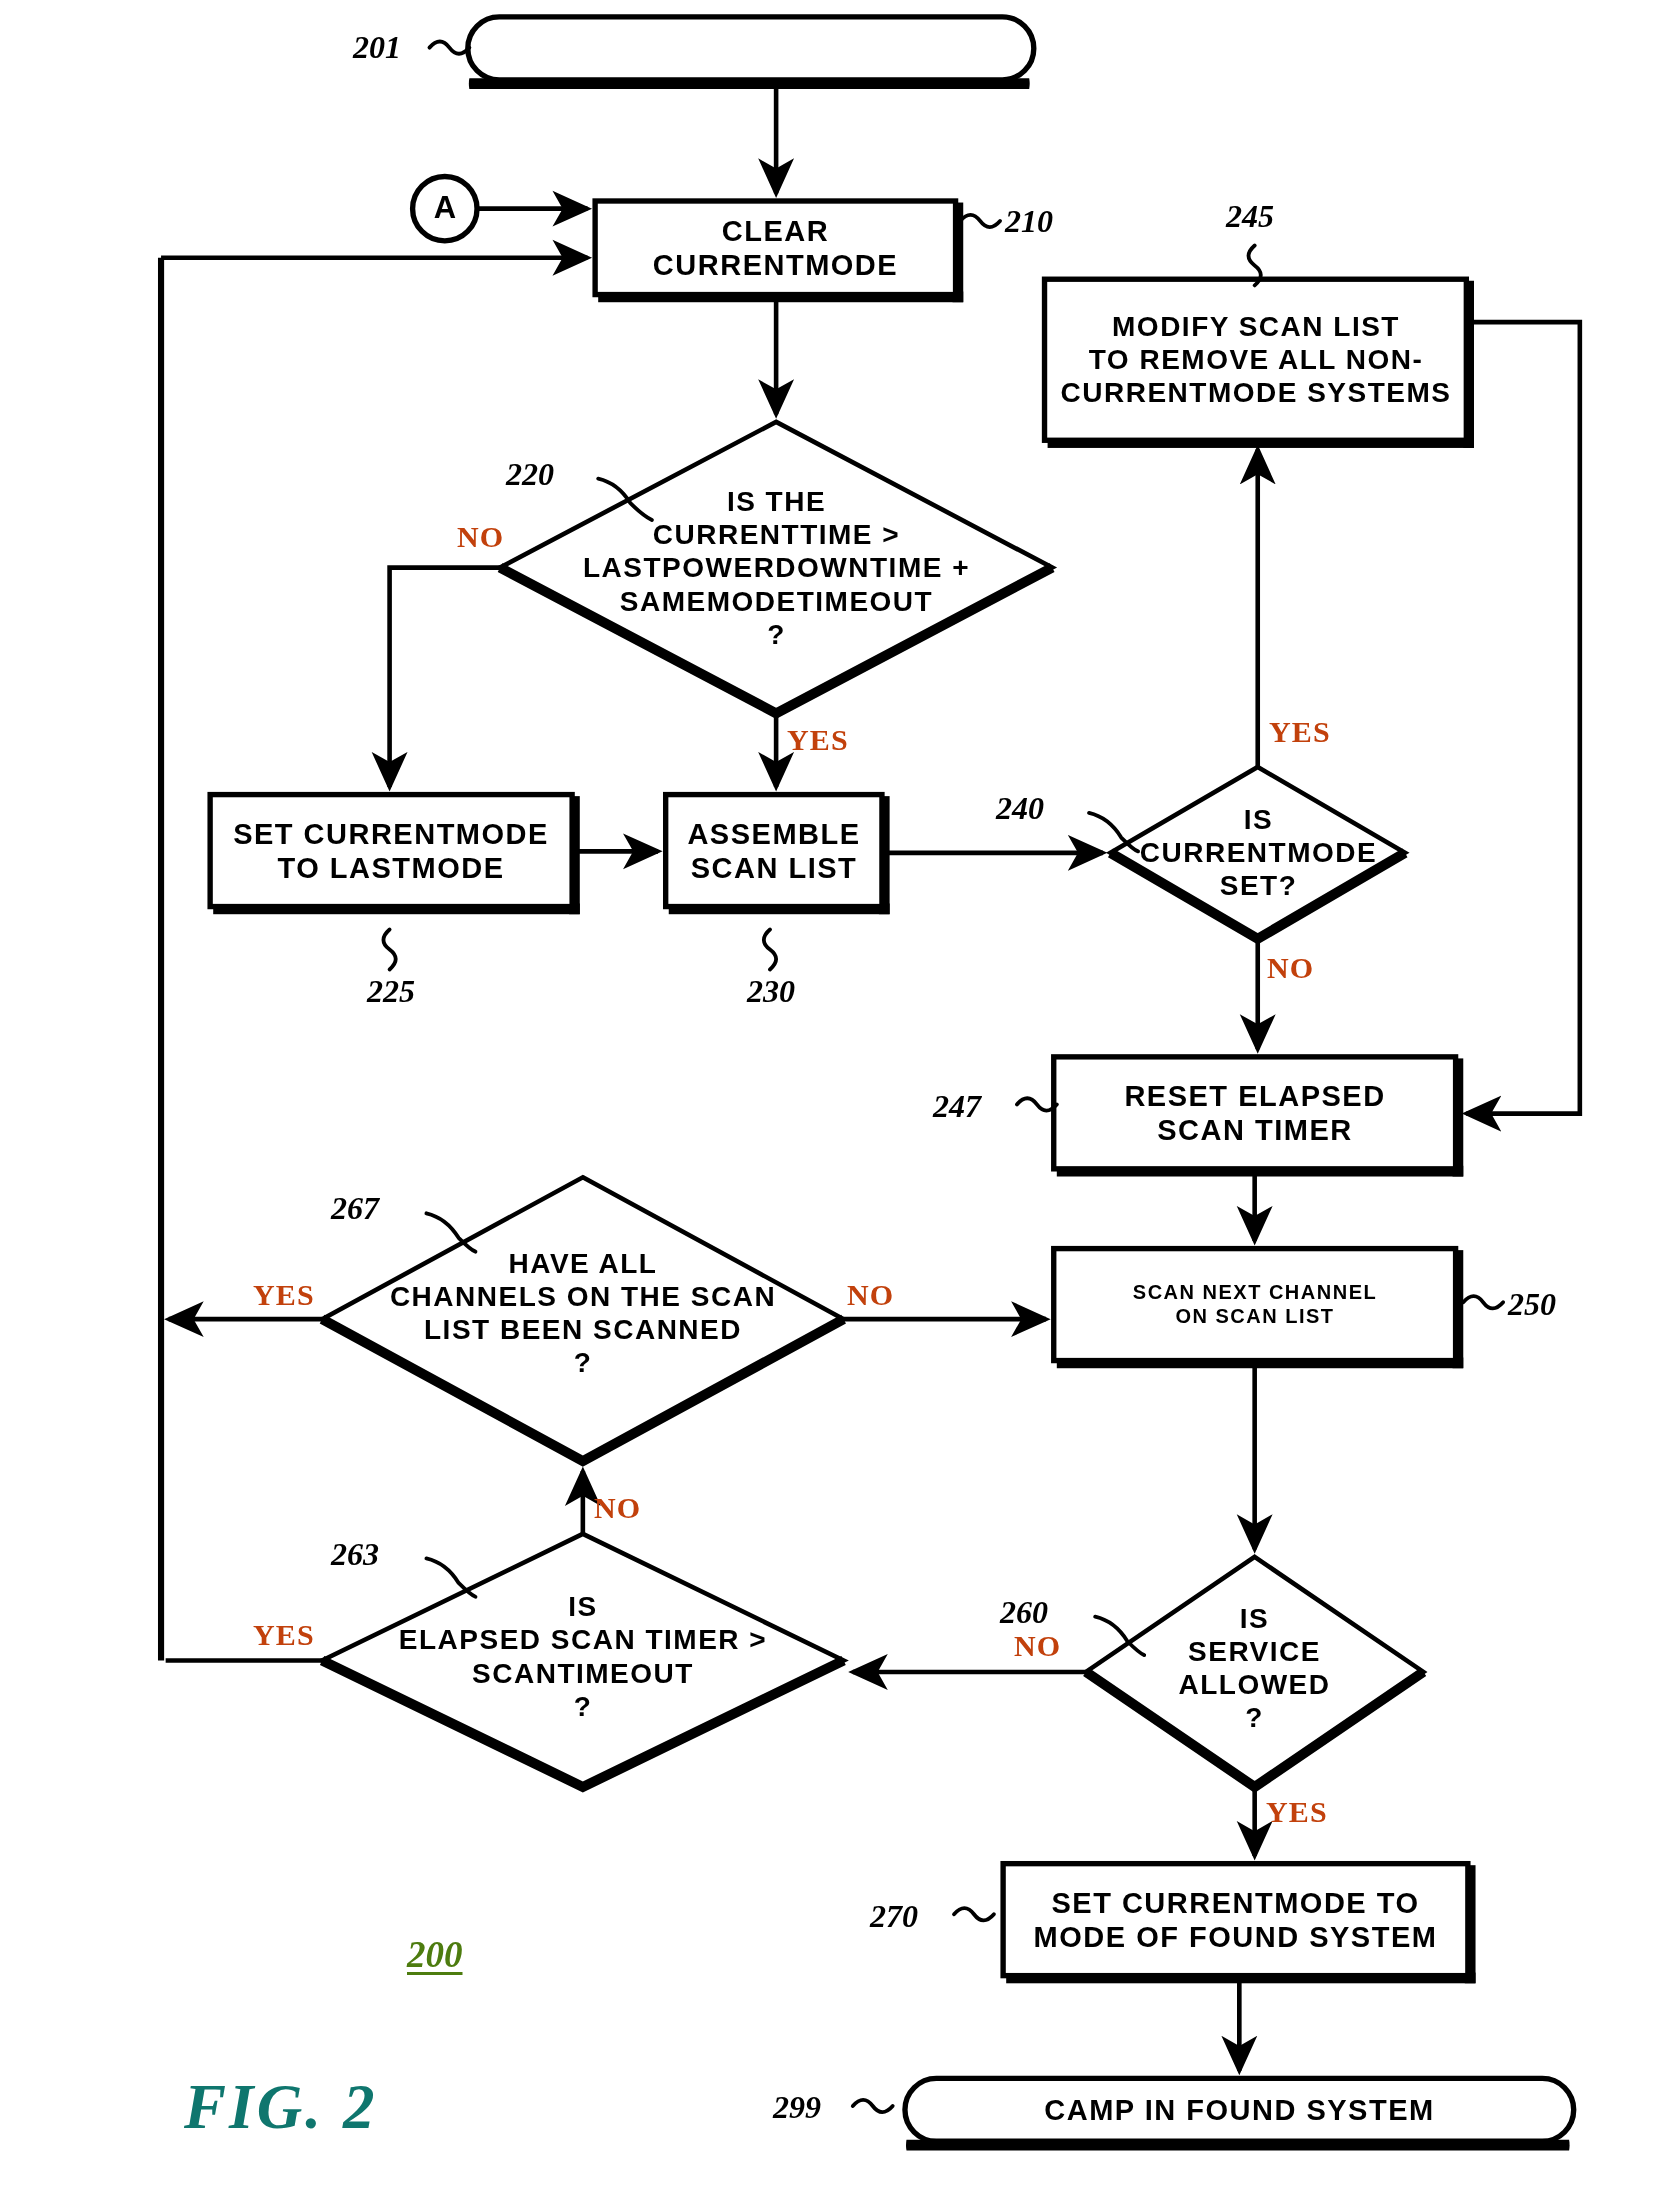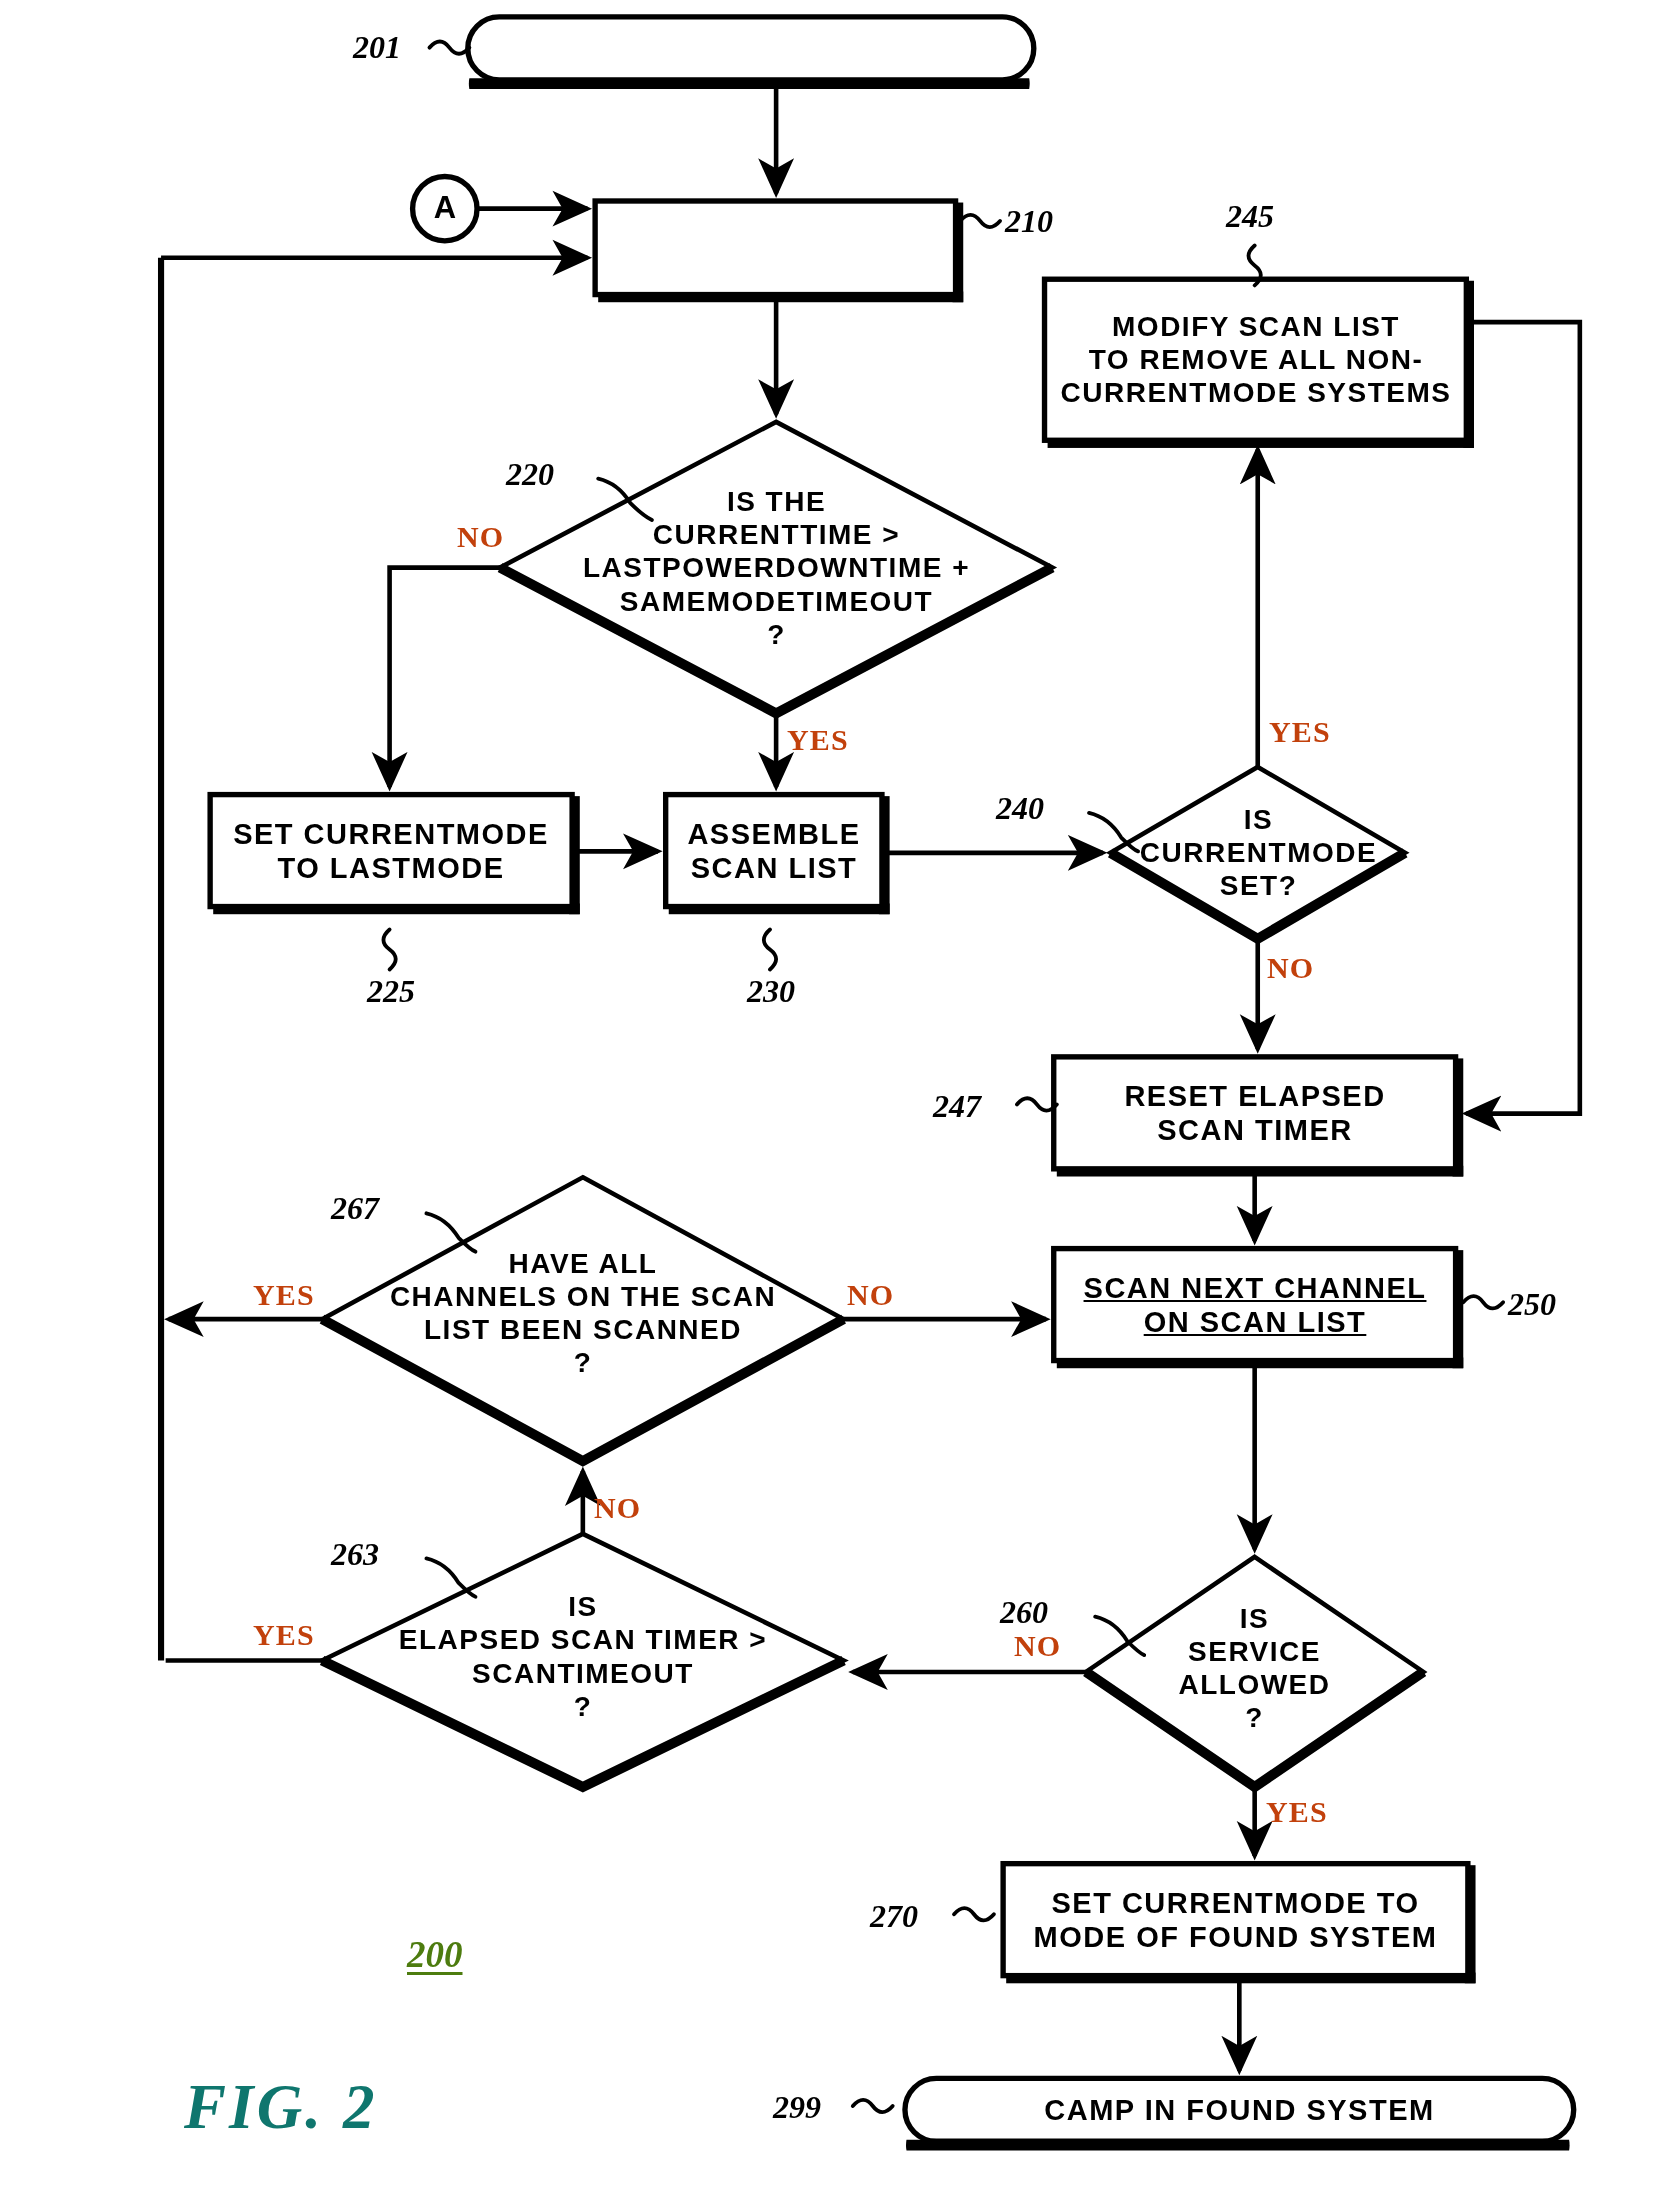--- a/index.html
+++ b/index.html
@@ -230,20 +230,21 @@
       <path d="M 1428,2108 q 26,6 42,32 q 16,16 22,18"></path>
       <path d="M 1244,2496 q 14,-16 26,0 q 12,16 26,0"></path>
       <path d="M 1112,2746 q 14,-16 26,0 q 12,16 26,0"></path>
     </g>
   </svg>
 
   <div class="ref-num" style="left:353px; top:29px;">201</div>
 
   <div class="connector-letter" style="left:413px; top:176px; width:64px; height:64px;">A</div>
 
+  <div class="node-text" style="left:595px; top:201px; width:361px; height:94px; font-size:29px;">CLEAR CURRENTMODE</div>
   <div class="ref-num" style="left:1005px; top:203px;">210</div>
 
   <div class="node-text" style="left:1045px; top:279px; width:422px; height:161px; font-size:28px;">MODIFY SCAN LIST
 TO REMOVE ALL NON-
 CURRENTMODE SYSTEMS</div>
   <div class="ref-num" style="left:1226px; top:198px;font-style:italic;">245</div>
 
   <div class="node-text" style="left:508px; top:442px; width:537px; height:252px; font-size:28px;">IS THE
 CURRENTTIME &gt;
 LASTPOWERDOWNTIME +
@@ -261,21 +262,21 @@
 
   <div class="node-text" style="left:1111px; top:776px; width:295px; height:153px; font-size:28px;">IS
 CURRENTMODE
 SET?</div>
   <div class="ref-num" style="left:996px; top:790px;">240</div>
 
   <div class="node-text" style="left:1054px; top:1057px; width:402px; height:112px; font-size:29px;">RESET ELAPSED
 SCAN TIMER</div>
   <div class="ref-num" style="left:933px; top:1088px;">247</div>
 
-  <div class="node-text" style="left:1054px; top:1249px; width:402px; height:112px; font-size:29px;text-decoration:underline;">SCAN NEXT CHANNEL
+  <div class="node-text" style="left:1054px; top:1249px; width:402px; height:112px; font-size:20px;">SCAN NEXT CHANNEL
 ON SCAN LIST</div>
   <div class="ref-num" style="left:1508px; top:1286px;">250</div>
 
   <div class="node-text" style="left:322px; top:1210px; width:522px; height:206px; font-size:28px;">HAVE ALL
 CHANNELS ON THE SCAN
 LIST BEEN SCANNED
 ?</div>
   <div class="ref-num" style="left:331px; top:1190px;">267</div>
 
   <div class="node-text" style="left:322px; top:1560px; width:522px; height:193px; font-size:28px;">IS

